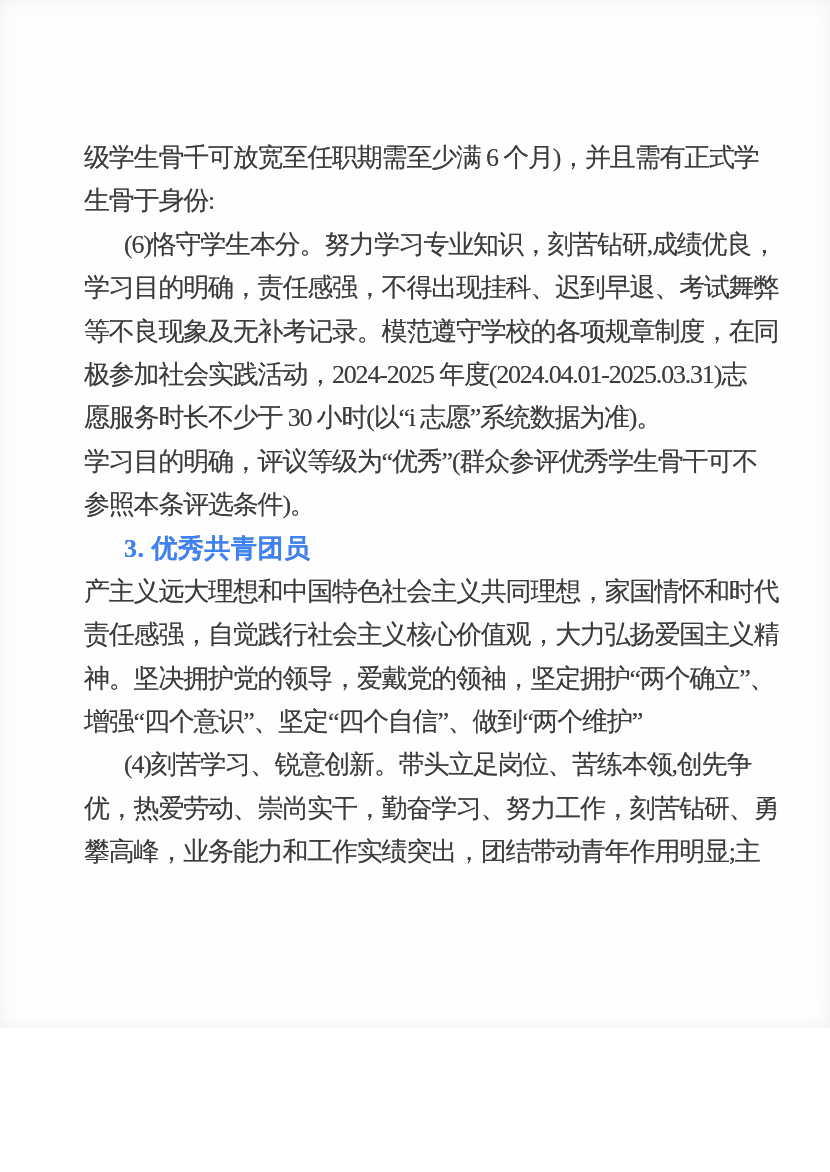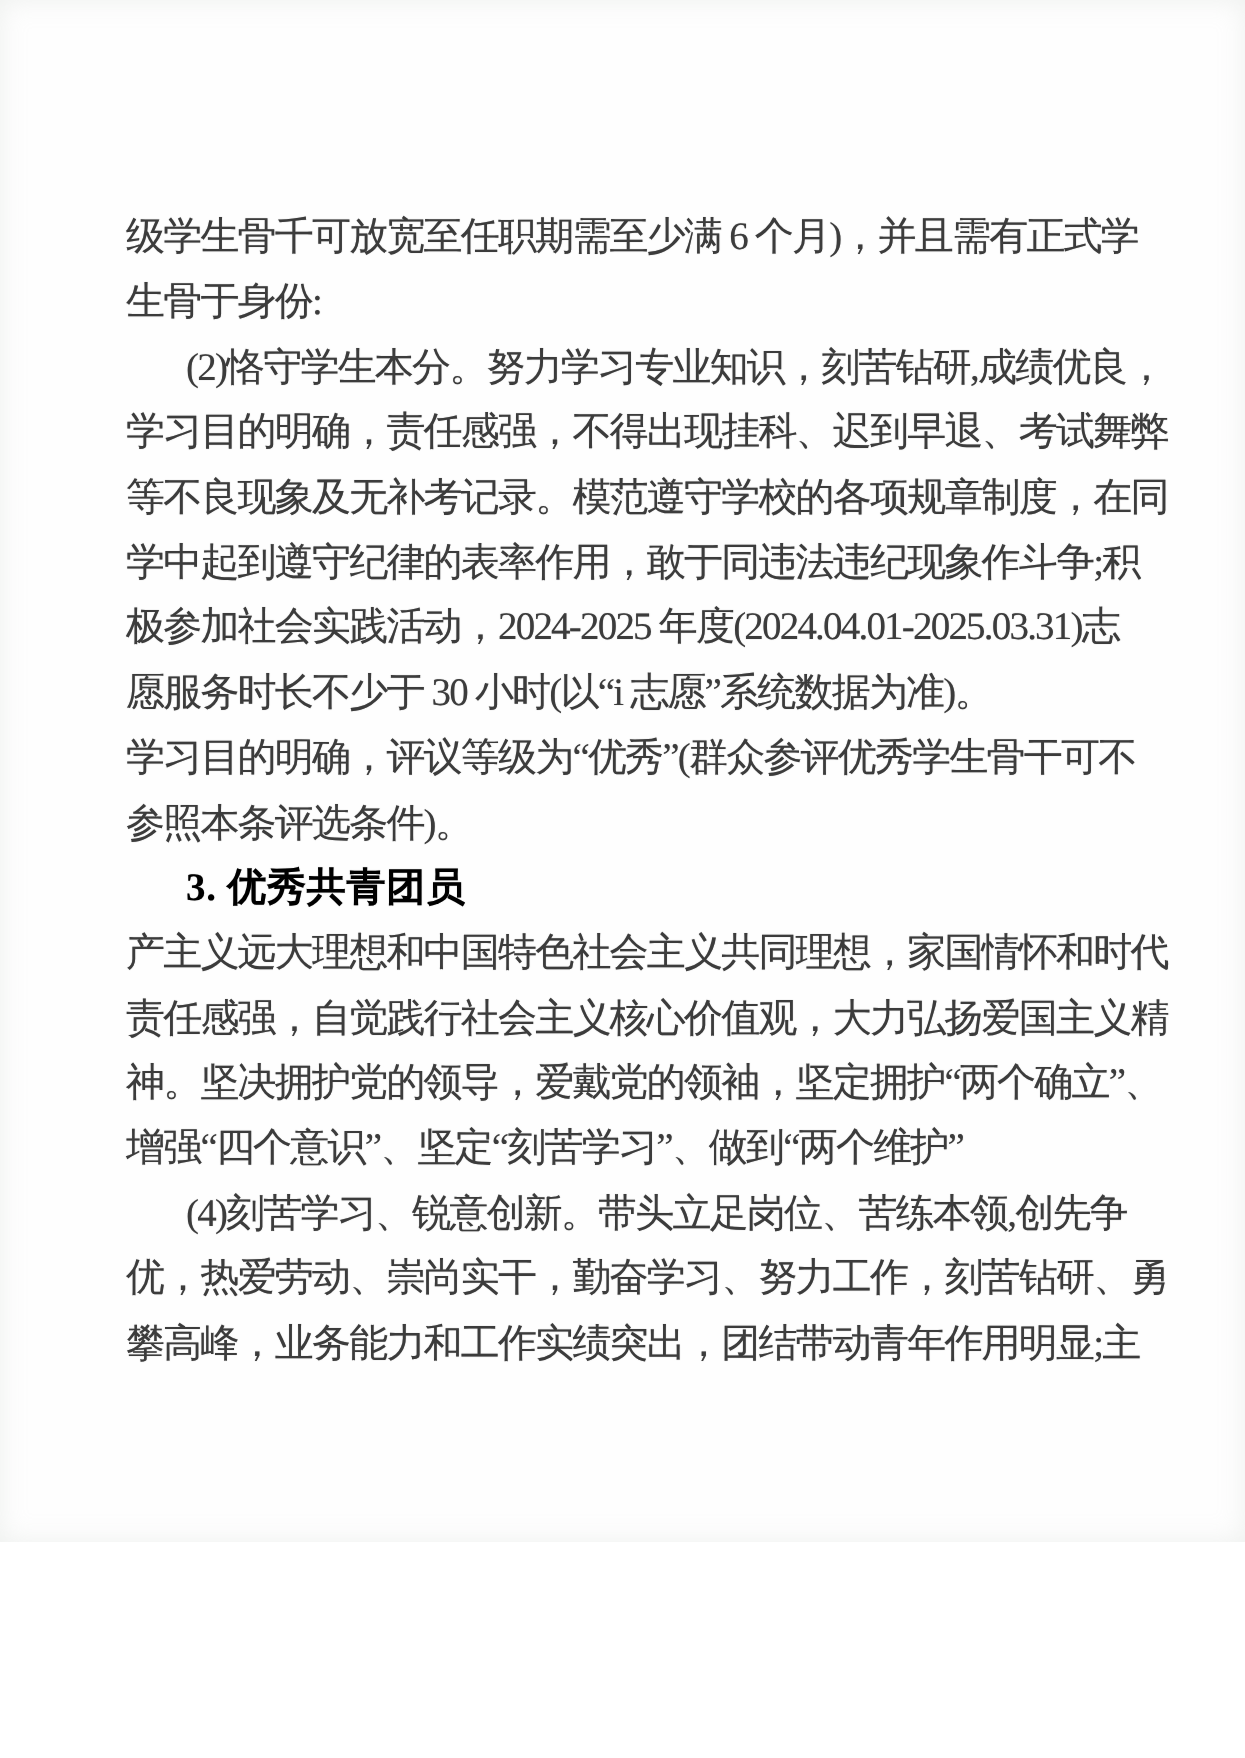--- a/index.html
+++ b/index.html
@@ -37,52 +37,51 @@
     letter-spacing: -1.2px;
     white-space: nowrap;
     text-shadow: 0 0 0.6px rgba(70, 70, 70, 0.55);
   }
   .line.indent {
     padding-left: 40px;
   }
   .line.heading {
     font-weight: bold;
     letter-spacing: 0.5px;
-    color: #000000;
+    color: #3b82f6;
     font-family: Liberation Serif, serif;
   }
   .footer {
     position: absolute;
     left: 84px;
     top: 1062px;
     width: 650px;
     text-align: center;
     font-size: 23px;
     letter-spacing: 2px;
     color: #4a4a4a;
   }
 </style>
 </head>
 <body>
 
 <div class="page">
   <div class="textblock">
     <div class="line">级学生骨千可放宽至任职期需至少满 6 个月)，并且需有正式学</div>
     <div class="line">生骨于身份:</div>
-    <div class="line indent">(2)恪守学生本分。努力学习专业知识，刻苦钻研,成绩优良，</div>
+    <div class="line indent">(6)恪守学生本分。努力学习专业知识，刻苦钻研,成绩优良，</div>
     <div class="line">学习目的明确，责任感强，不得出现挂科、迟到早退、考试舞弊</div>
     <div class="line">等不良现象及无补考记录。模范遵守学校的各项规章制度，在同</div>
-    <div class="line">学中起到遵守纪律的表率作用，敢于同违法违纪现象作斗争;积</div>
     <div class="line">极参加社会实践活动，2024-2025 年度(2024.04.01-2025.03.31)志</div>
     <div class="line">愿服务时长不少于 30 小时(以“i 志愿”系统数据为准)。</div>
     <div class="line">学习目的明确，评议等级为“优秀”(群众参评优秀学生骨干可不</div>
     <div class="line">参照本条评选条件)。</div>
     <div class="line indent heading">3. 优秀共青团员</div>
     <div class="line">产主义远大理想和中国特色社会主义共同理想，家国情怀和时代</div>
     <div class="line">责任感强，自觉践行社会主义核心价值观，大力弘扬爱国主义精</div>
     <div class="line">神。坚决拥护党的领导，爱戴党的领袖，坚定拥护“两个确立”、</div>
-    <div class="line">增强“四个意识”、坚定“刻苦学习”、做到“两个维护”</div>
+    <div class="line">增强“四个意识”、坚定“四个自信”、做到“两个维护”</div>
     <div class="line indent">(4)刻苦学习、锐意创新。带头立足岗位、苦练本领,创先争</div>
     <div class="line">优，热爱劳动、崇尚实干，勤奋学习、努力工作，刻苦钻研、勇</div>
     <div class="line">攀高峰，业务能力和工作实绩突出，团结带动青年作用明显;主</div>
   </div>
   <div class="footer">- 5 -</div>
 </div>
 
 </body></html>

